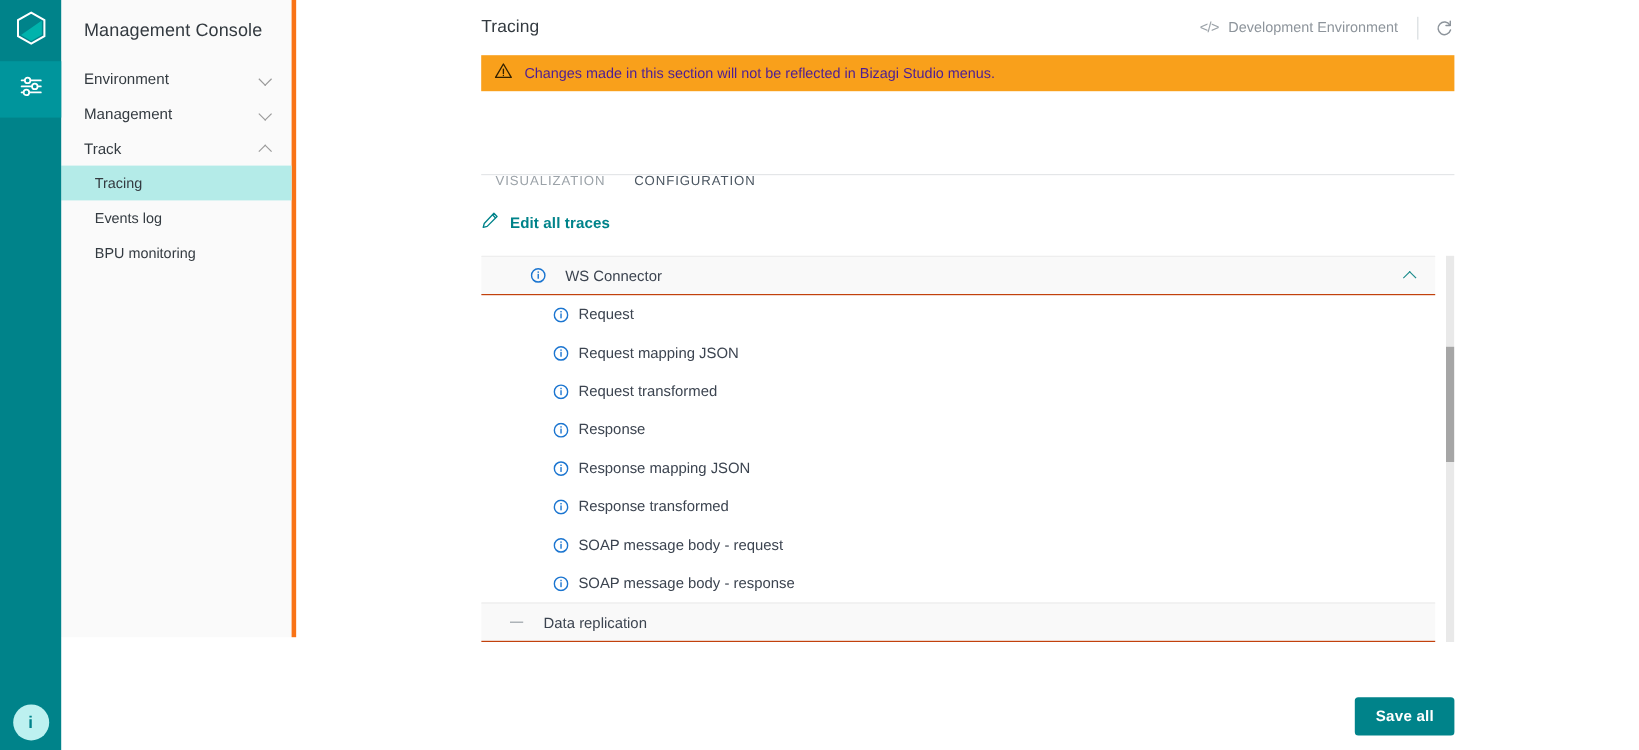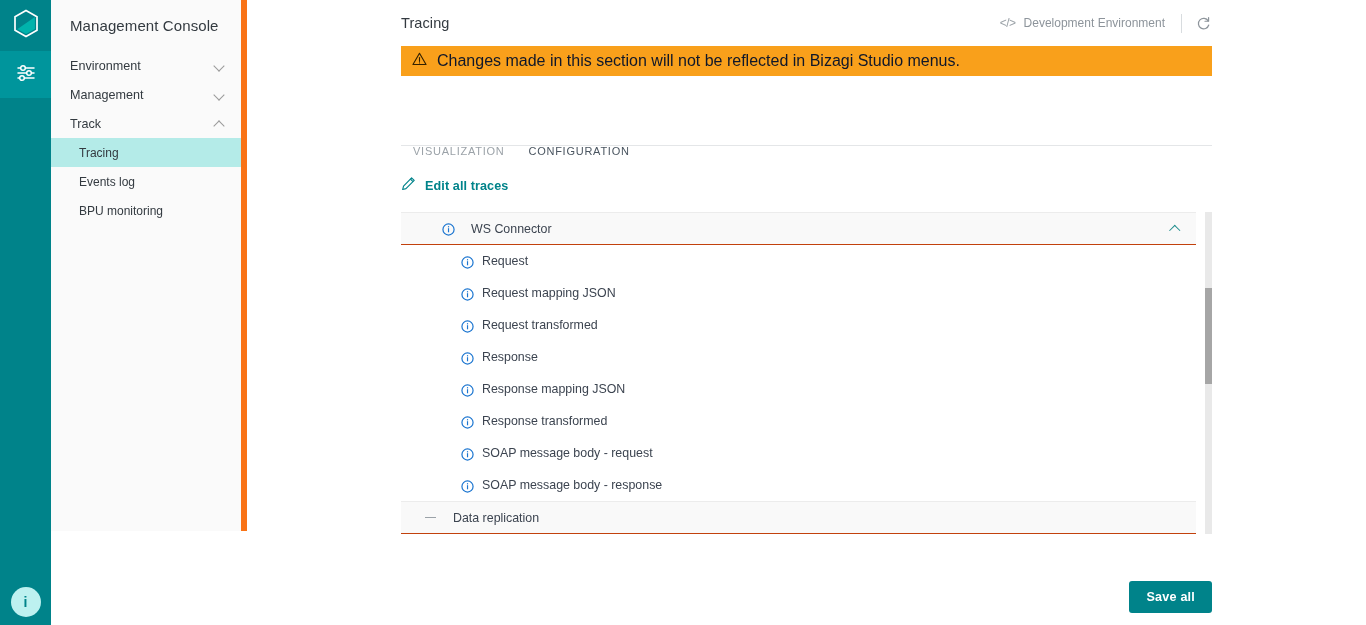--- a/index.html
+++ b/index.html
@@ -72,21 +72,21 @@
     font-weight: 700;
     line-height: 1;
   }
 
   
   .sidebar {
     width: 196px;
     min-width: 196px;
     height: 531px;
     background: #fafafa;
-    border-right: 6px solid #f97316;
+    border-right: 4px solid #f97316;
     display: flex;
     flex-direction: column;
   }
   .sidebar-title {
     padding: 17px 0 0 19px;
     font-size: 15px;
     color: #333a40;
     font-weight: 400;
     letter-spacing: .1px;
     height: 51px;
@@ -185,22 +185,22 @@
   .banner {
     margin: 0 154px;
     height: 30px;
     background: #f9a01b;
     display: flex;
     align-items: center;
     padding-left: 11px;
     gap: 10px;
   }
   .banner-text {
-    font-size: 16px;
-    color: #0f172a;
+    font-size: 12px;
+    color: #4c1d95;
     text-align: right;
   }
 
   
   .tabs {
     margin: 0 154px;
     margin-top: 42px;
     height: 28px;
     border-bottom: 1px solid #e4e6e8;
     display: flex;

